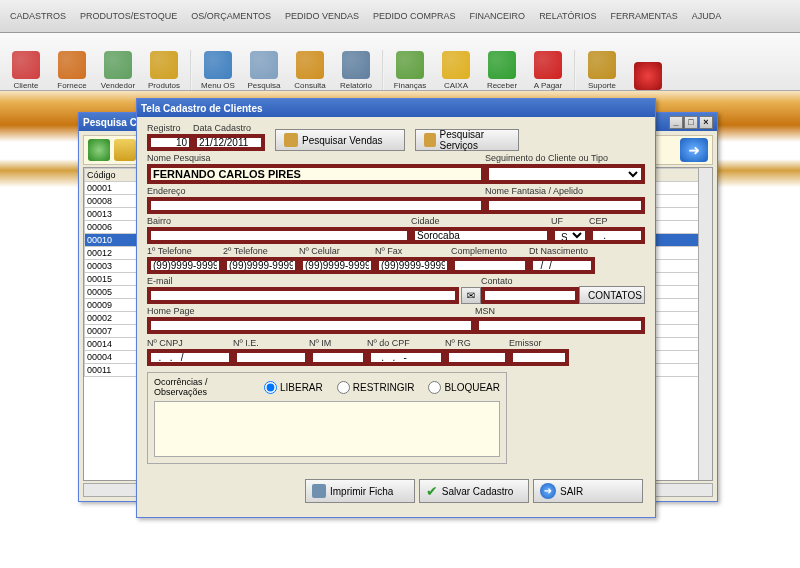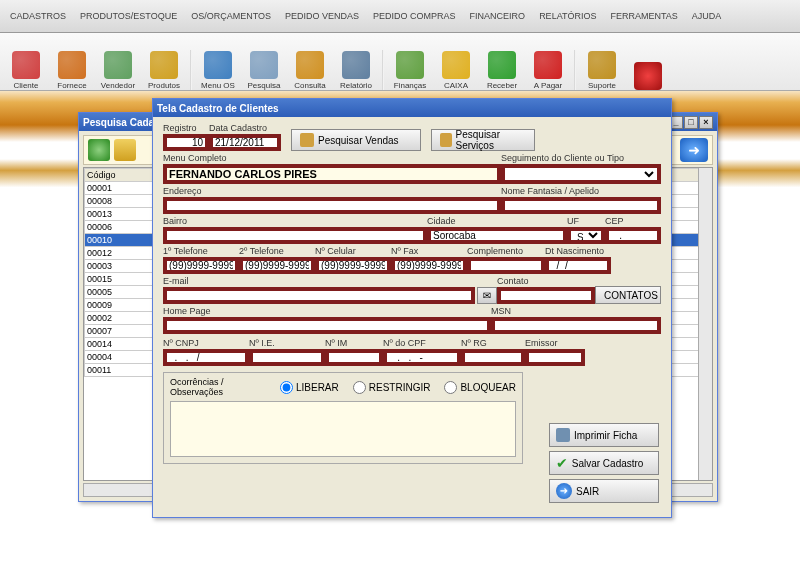--- a/index.html
+++ b/index.html
@@ -19,34 +19,34 @@
 .search-body{padding:4px;height:calc(100% - 18px);display:flex;flex-direction:column}
 .search-toolbar{height:30px;background:#fdf8e0;border:1px solid #c8c0a8;display:flex;align-items:center;padding:0 4px;gap:4px}
 .sicon{width:22px;height:22px;border-radius:3px}
 .table-wrap{flex:1;border:1px solid #999;background:#fff;overflow:hidden;position:relative;margin-top:2px}
 table{border-collapse:collapse;width:100%}
 th,td{border:1px solid #ccc;padding:1px 2px;font-size:9px;text-align:left;white-space:nowrap}
 th{background:#ece9d8;font-weight:normal}
 tr.sel td{background:#316ac5;color:#fff}
 .scrollbar-h{position:absolute;bottom:0;left:0;right:14px;height:14px;background:#e8e8e8;border-top:1px solid #aaa}
 .scrollbar-v{position:absolute;top:0;right:0;bottom:0;width:14px;background:#e8e8e8;border-left:1px solid #aaa}
-.cad-win{left:152px;top:98px;width:520px;height:420px}
+.cad-win{left:136px;top:98px;width:520px;height:420px}
 .cad-body{padding:6px 10px;background:#ece9d8}
 .row{display:flex;margin-bottom:2px;align-items:flex-end}
 .fld{display:flex;flex-direction:column;gap:0}
 .fld label{font-size:9px;color:#333;margin-bottom:1px}
 .fld input,.fld select{border:4px solid #7f1d1d;background:#fff;height:17px;padding:0 2px;font-size:10px}
 .fld input.yellow{background:#fffce8}
 .btn{height:22px;background:linear-gradient(#f8f8f8,#d8d8d8);border:1px solid #888;display:flex;align-items:center;justify-content:flex-start;gap:4px;padding:0 8px;font-size:9px;cursor:pointer}
 .btn-ico{width:14px;height:14px;border-radius:2px}
 .fieldset{border:1px solid #aaa;margin-top:6px;padding:4px 6px 6px;position:relative}
 .radio-group{display:flex;gap:14px;align-items:center}
 .radio-group label{display:flex;align-items:center;gap:3px;font-size:9px}
 .obs{width:100%;height:56px;background:#fffce8;border:1px solid #aaa;margin-top:4px}
-.rbtns{position:absolute;right:12px;bottom:14px;display:flex;flex-direction:column;gap:4px}
+.rbtns{position:absolute;right:12px;bottom:14px;display:flex;flex-direction:row;gap:4px}
 .rbtns .btn{width:110px;height:24px;justify-content:flex-start;padding:0 6px}
 .email-btn{width:20px;height:17px;background:linear-gradient(#f0f0f0,#d0d0d0);border:1px solid #888;display:flex;align-items:center;justify-content:center}
 .arrow-btn{width:28px;height:24px;border-radius:4px;background:radial-gradient(#6ab0ff,#1a5fc0);margin-left:auto;display:flex;align-items:center;justify-content:center;color:#fff;font-size:14px}
 </style>
 </head>
 <body>
 
 <div class="menubar" id="menubar">
     <span>CADASTROS</span>
     <span>PRODUTOS/ESTOQUE</span>
@@ -231,21 +231,21 @@
           <div class="btn-ico" style="background:#d0a040"></div>
           <span>Pesquisar Vendas</span>
         </div>
       <div class="btn" style="width:104px;margin-left:10px">
           <div class="btn-ico" style="background:#d0a040"></div>
           <span>Pesquisar Serviços</span>
         </div>
     </div>
     <div class="row">
       <div class="fld" style="flex:1">
-          <label>Menu Completo</label>
+          <label>Nome Pesquisa</label>
           <input class="yellow" style="font-weight: bold; font-size: 11px; height: 20px;" value="FERNANDO CARLOS PIRES">
         </div>
       <div class="fld" style="width:160px">
           <label>Seguimento do Cliente ou Tipo</label>
           <select style="height:20px"><option></option></select>
         </div>
     </div>
     <div class="row">
       <div class="fld" style="flex:1">
           <label>Endereço</label>

